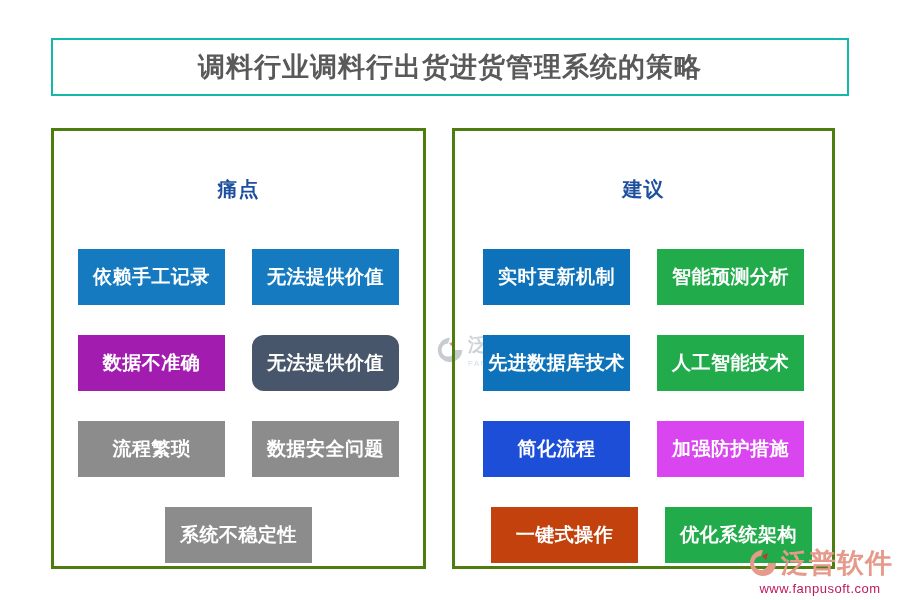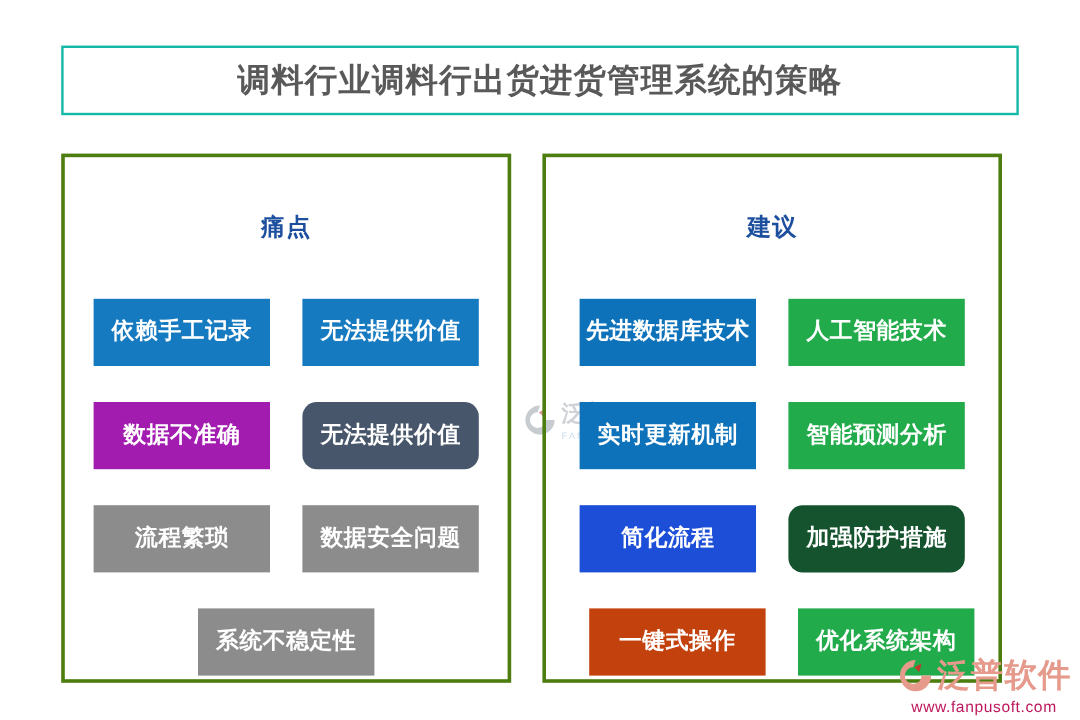--- a/index.html
+++ b/index.html
@@ -81,30 +81,30 @@
       <div class="btn-row">
         <div class="card" style="background-color: rgb(140, 140, 140);">系统不稳定性</div>
       </div>
     </div>
   </div>
 
   <div class="panel panel-right">
     <div class="panel-header">建议</div>
     <div class="btn-grid">
       <div class="btn-row">
+        <div class="card" style="background-color: rgb(13, 114, 185);">实时更新机制</div>
+        <div class="card" style="background-color: rgb(33, 171, 74);">智能预测分析</div>
+      </div>
+      <div class="btn-row">
         <div class="card" style="background-color: rgb(13, 114, 185);">先进数据库技术</div>
         <div class="card" style="background-color: rgb(33, 171, 74);">人工智能技术</div>
       </div>
       <div class="btn-row">
-        <div class="card" style="background-color: rgb(13, 114, 185);">实时更新机制</div>
-        <div class="card" style="background-color: rgb(33, 171, 74);">智能预测分析</div>
-      </div>
-      <div class="btn-row">
         <div class="card" style="background-color: #1d4ed8;">简化流程</div>
-        <div class="card" style="background-color: #14532d; border-radius: 12px;">加强防护措施</div>
+        <div class="card" style="background-color: #d946ef;">加强防护措施</div>
       </div>
       <div class="btn-row">
         <div class="card" style="background-color: #c2410c; margin-left: 16px;">一键式操作</div>
         <div class="card" style="background-color: rgb(33, 171, 74);">优化系统架构</div>
       </div>
     </div>
   </div>
 
   <div class="brand-logo">
     <div class="brand-row">

